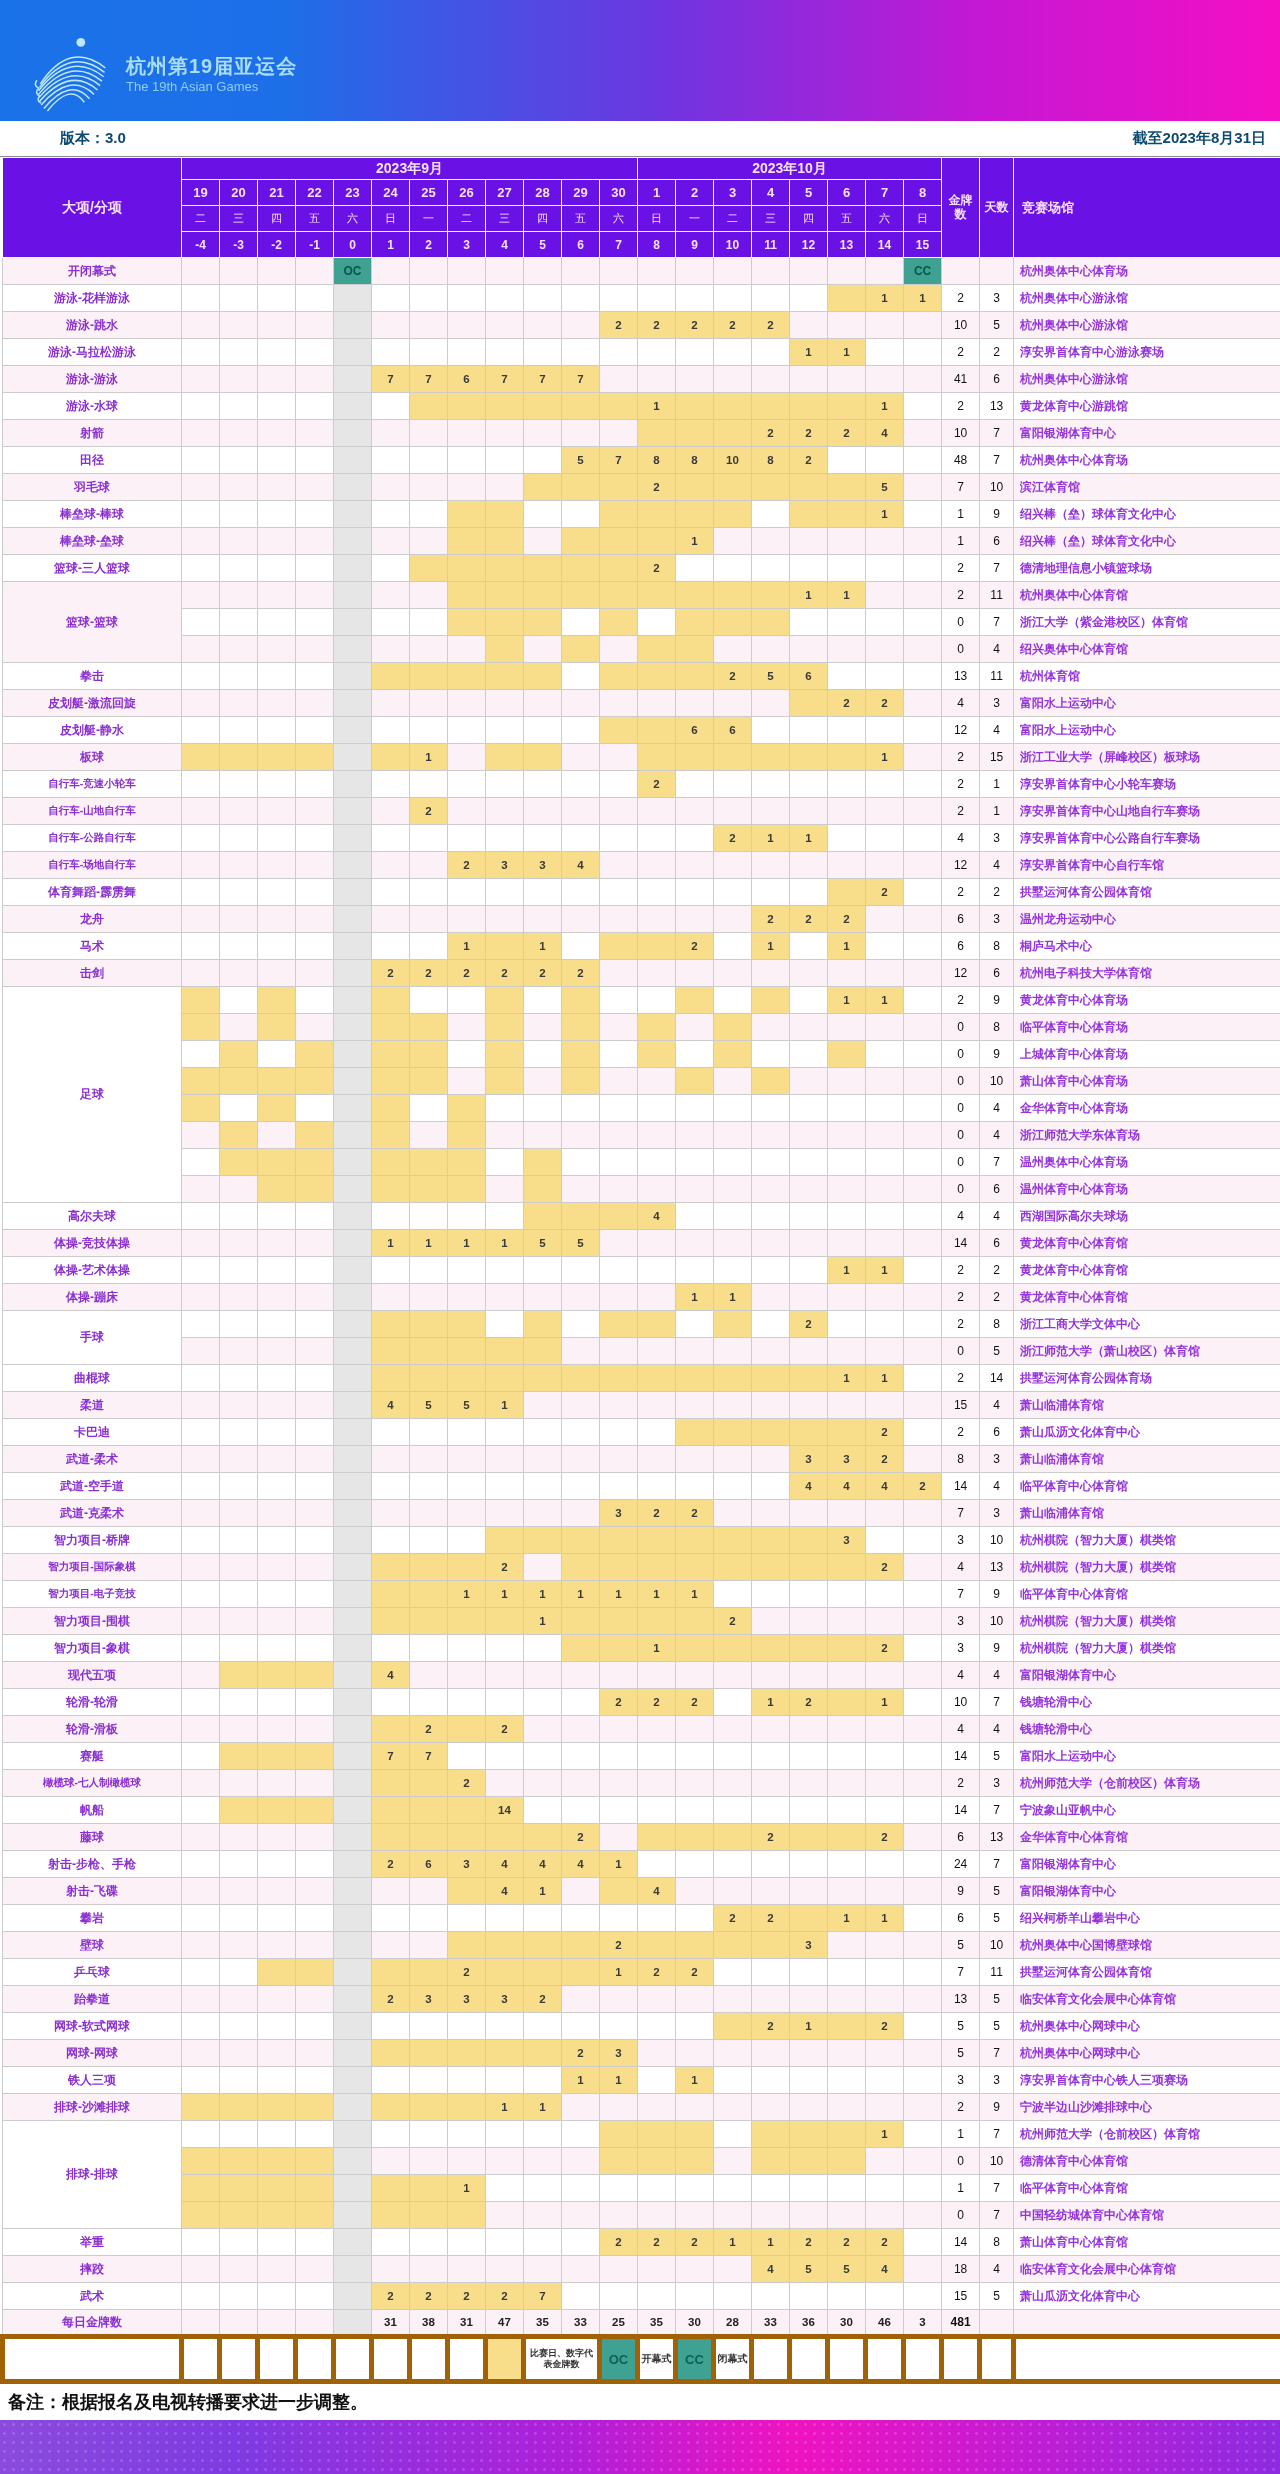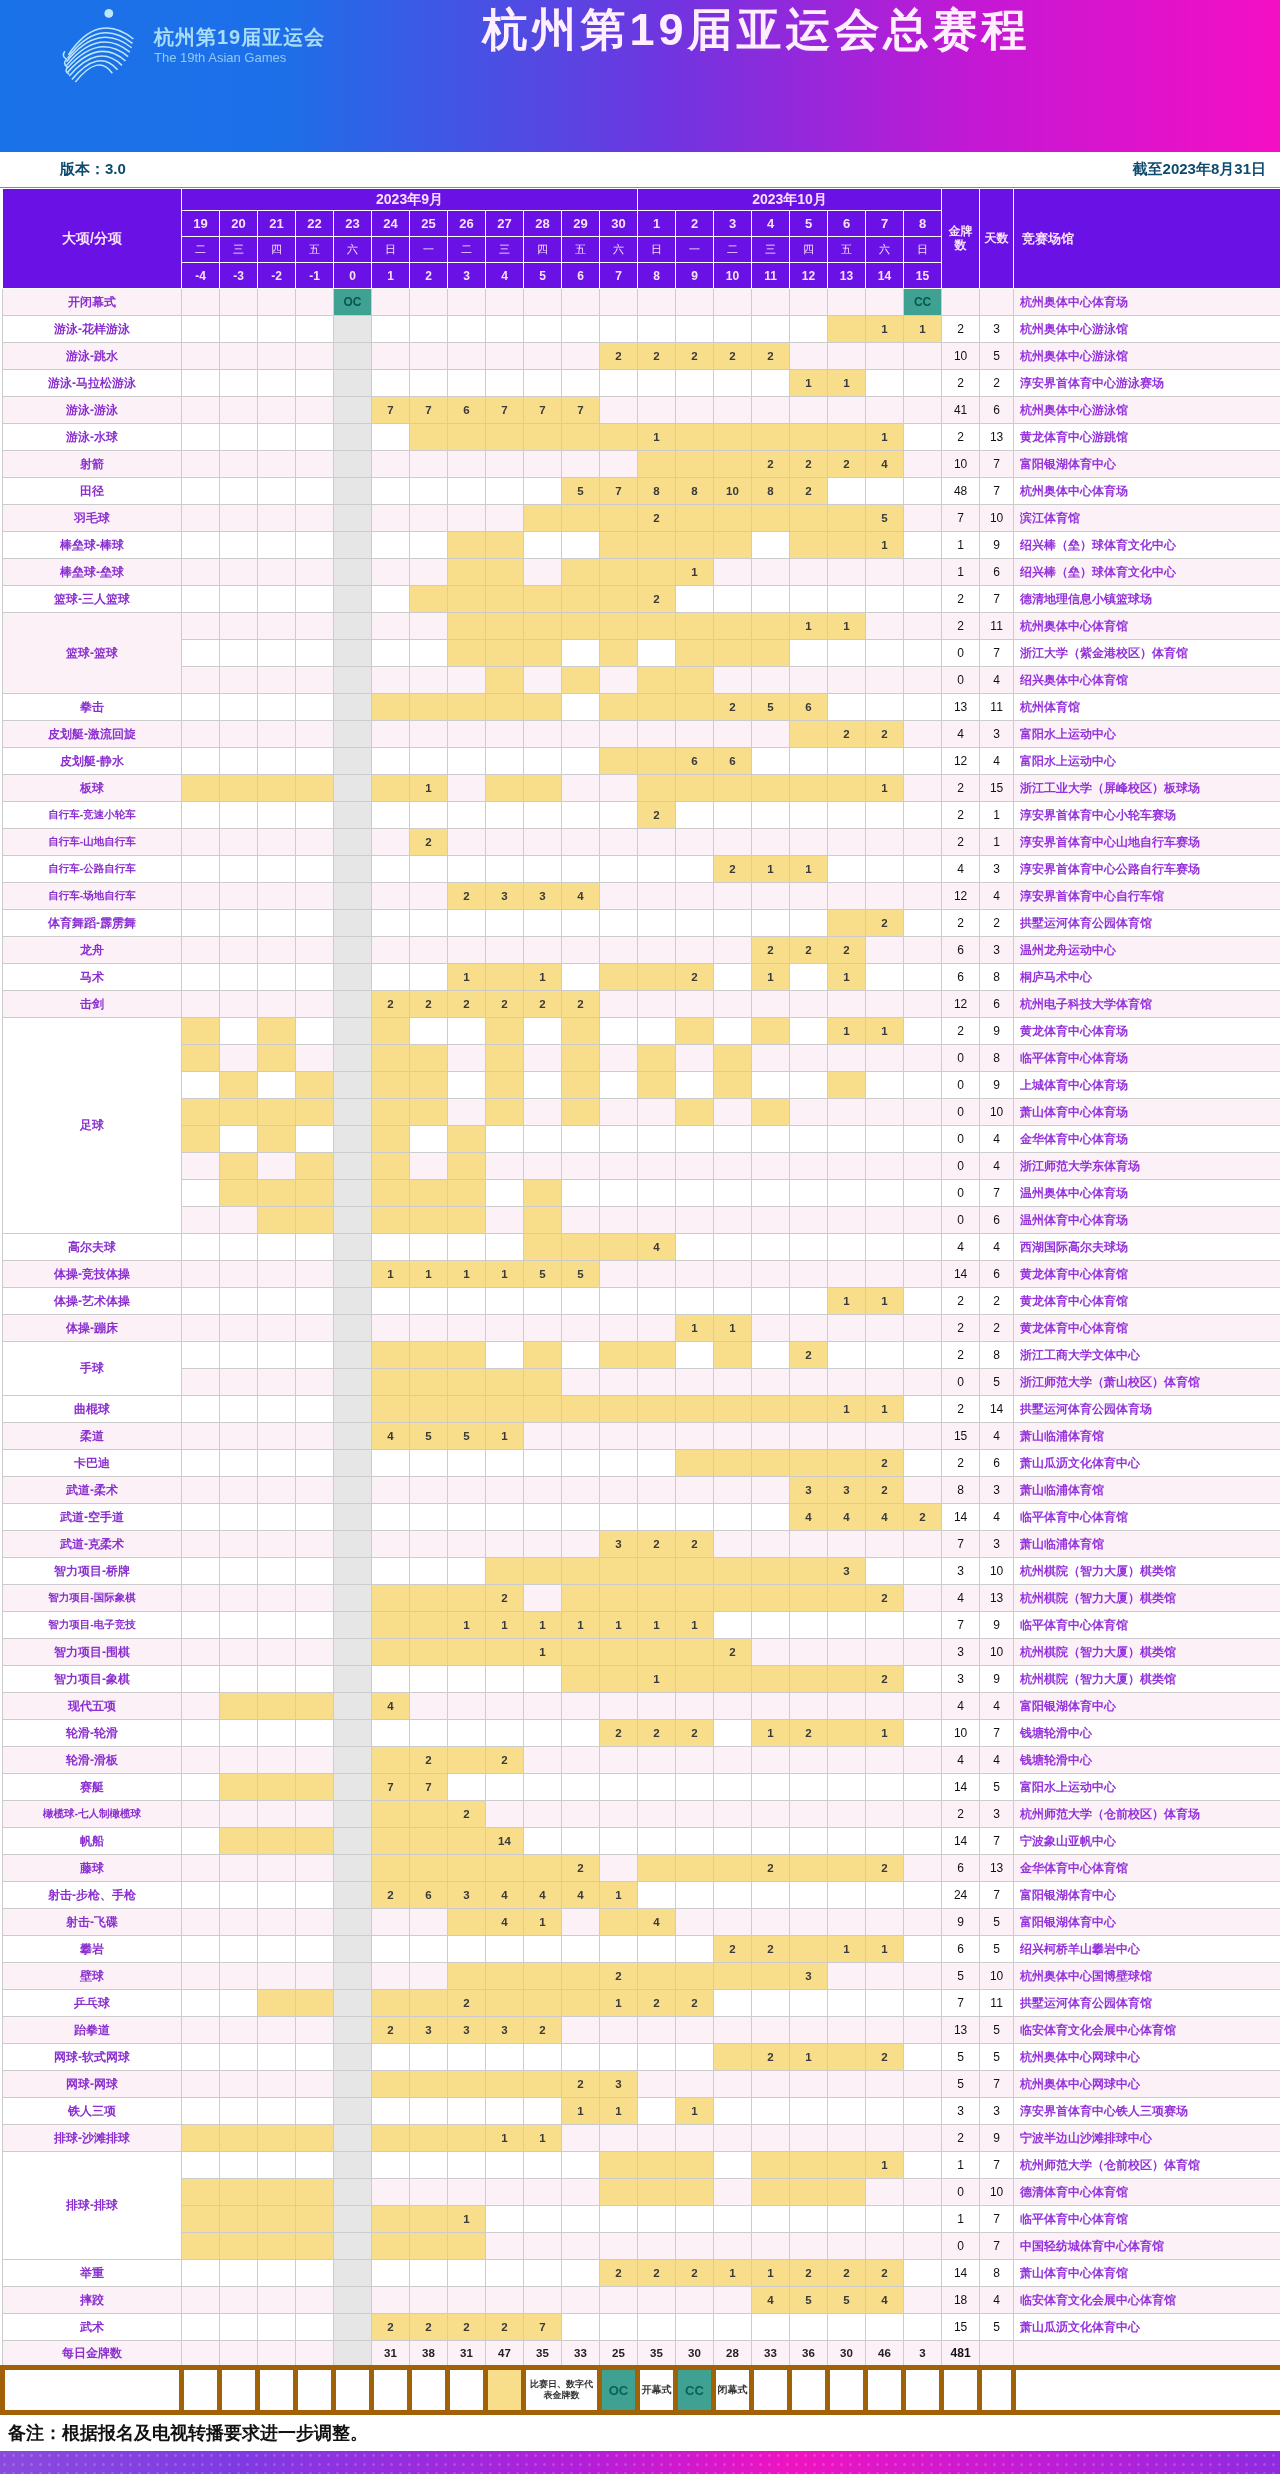--- a/index.html
+++ b/index.html
@@ -1,20 +1,20 @@
 <!DOCTYPE html>
 <html><head>
 <meta charset="utf-8">
 <style>
   html,body{margin:0;padding:0;}
   body{width:1280px;font-family:"Liberation Sans","DejaVu Sans",sans-serif;background:#fff;}
 
   
-  .banner{position:relative;height:152px;display:flex;align-items:flex-start;
-    background:linear-gradient(90deg,#1a72e8 0%,#1d6fe8 22%,#6f35e0 52%,#c318d4 76%,#f50fc4 100%);padding-left:28px;}
+  .banner{position:relative;height:121px;display:flex;align-items:flex-end;
+    background:linear-gradient(90deg,#1a72e8 0%,#1d6fe8 22%,#6f35e0 52%,#c318d4 76%,#f50fc4 100%);}
   .logo{display:flex;align-items:center;gap:10px;padding-left:28px;width:355px;box-sizing:border-box;}
   .logo svg{width:88px;height:92px;}
   .logo-text{display:flex;flex-direction:column;line-height:1.25;}
   .logo-cn{color:#a8ddf8;font-size:20px;font-weight:bold;letter-spacing:1px;}
   .logo-en{color:#8fccf2;font-size:13px;}
   .main-title{flex:1;text-align:center;margin-right:150px;color:#ffeefe;
     font-size:45px;font-weight:800;letter-spacing:4px;}
 
   
   .meta{height:35px;display:flex;align-items:center;justify-content:space-between;
@@ -83,21 +83,20 @@
         <path d="M18,88 Q48,52 70,77"></path>
         <path d="M22,91 Q48,58 64,81"></path>
       </g>
       <path d="M10,56 q-4,6 2,9 q-5,5 1,9 q-4,5 2,8" stroke="#bfe7fb" fill="none" stroke-width="1.7"></path>
     </svg>
     <div class="logo-text">
       <span class="logo-cn">杭州第19届亚运会</span>
       <span class="logo-en">The 19th Asian Games</span>
     </div>
   </div>
-  <div class="main-title">杭州第19届亚运会总赛程</div>
 </div>
 
 <div class="meta">
   <span class="v">版本：3.0</span>
   <span class="c">截至2023年8月31日</span>
 </div>
 
 <table>
   <colgroup id="cols">
       <col style="width: 179px;">

